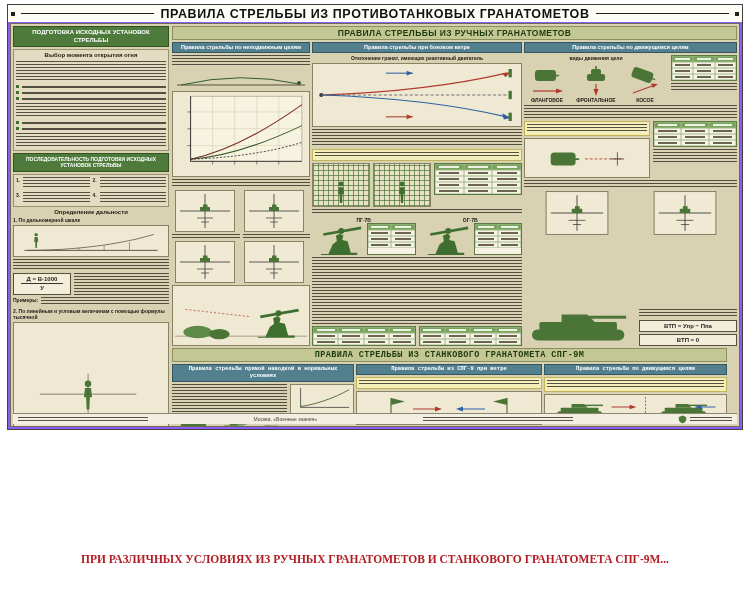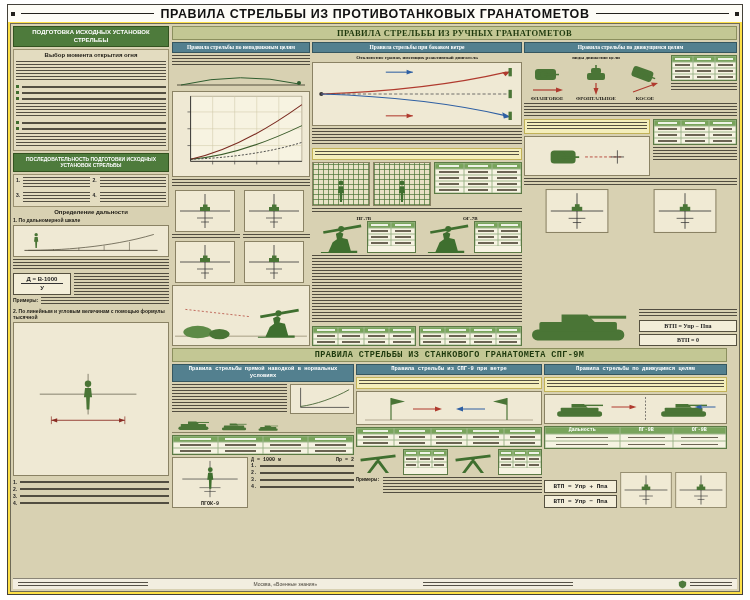--- a/index.html
+++ b/index.html
@@ -1,22 +1,22 @@
 <!DOCTYPE html>
 <html><head>
 <meta charset="utf-8">
 <style>
   * { box-sizing: border-box; margin: 0; padding: 0; }
   html,body { background:#fff; }
   .page { position:relative; width:750px; height:600px; background:#ffffff; overflow:hidden;
           font-family:"Liberation Sans", sans-serif; color:#222; }
 
   
-  .poster { position:absolute; left:7px; top:4px; width:736px; height:591px;
-            background:#fde047; border:1px solid #44413a; }
+  .poster { position:absolute; left:7px; top:4px; width:736px; height:426px;
+            background:#8b5cf6; border:1px solid #44413a; }
   .title-bar { height:17px; display:flex; align-items:center; gap:6px; padding:0 3px; background:#fdfcf6; }
   .tick { width:4px; height:4px; background:#22201c; flex:0 0 auto; }
   .trule { flex:1; height:1px; background:#22201c; }
   .ptitle { font-size:12.5px; font-weight:bold; letter-spacing:.6px; color:#111; white-space:nowrap; }
 
   .content { position:absolute; left:2px; right:2px; top:18px; bottom:2px;
              background:#d8d1b2; border:1px solid #6e6a57; overflow:hidden; }
 
   
   .ft { background-image:repeating-linear-gradient(to bottom, rgba(58,54,44,.85) 0 1px, transparent 1px 3px); }
@@ -53,21 +53,21 @@
   .cbar { width:70%; height:1.5px; background:#6b6453; }
   .td.th .cbar { background:#eef3e6; }
   .tbl3 { display:grid; grid-template-columns:1.4fr 1fr 1fr; border:1px solid #5c7a45; background:#f6f3e2; grid-auto-rows:7px; }
   .tbl3 .t3th { background:#79a45c; color:#fff; font-size:5px; font-weight:bold; display:flex;
                 align-items:center; justify-content:center; box-shadow: inset 0 0 0 .5px #9fb78c; }
   .tbl3 .td { box-shadow: inset 0 0 0 .5px #9fb78c; display:flex; align-items:center; justify-content:center; }
 
   
   .leftcol { position:absolute; left:2px; top:2px; width:156px; height:480px;
              display:flex; flex-direction:column; gap:2px; overflow:hidden; }
-  .rg  { position:absolute; left:161px; top:2px; right:2px; height:320px;font-family:Liberation Serif, serif; }
+  .rg  { position:absolute; left:161px; top:2px; right:2px; height:320px; }
   .spg { position:absolute; left:161px; top:324px; right:12px; height:160px;font-family:Liberation Mono, monospace; }
   .cols { display:flex; gap:2px; margin-top:2px; }
   .col { display:flex; flex-direction:column; gap:2px; overflow:hidden; }
   .rg .cols .col { height:304px; }
   .spg .cols .col { height:144px; }
   .c1 { width:138px; } .c2 { width:210px; } .c3 { flex:1; }
   .s1 { width:182px; } .s2 { width:186px; } .s3 { flex:1; }
 
   .row { display:flex; gap:3px; }
   .grow { flex:1; }
@@ -1069,14 +1069,17 @@
               <use href="#sym-shield"></use>
             </svg>
           <span class="ft" style="width:42px;height:5px"></span>
         </span>
       </div>
 
     </div>
   </div>
 
   <div class="caption">
+    <div class="cap-line">
+      <span class="cap-red">ПРИ РАЗЛИЧНЫХ УСЛОВИЯХ ИЗ РУЧНЫХ ГРАНАТОМЕТОВ И СТАНКОВОГО ГРАНАТОМЕТА СПГ-9М...</span>
+    </div>
   </div>
 </div>
 
 </body></html>

